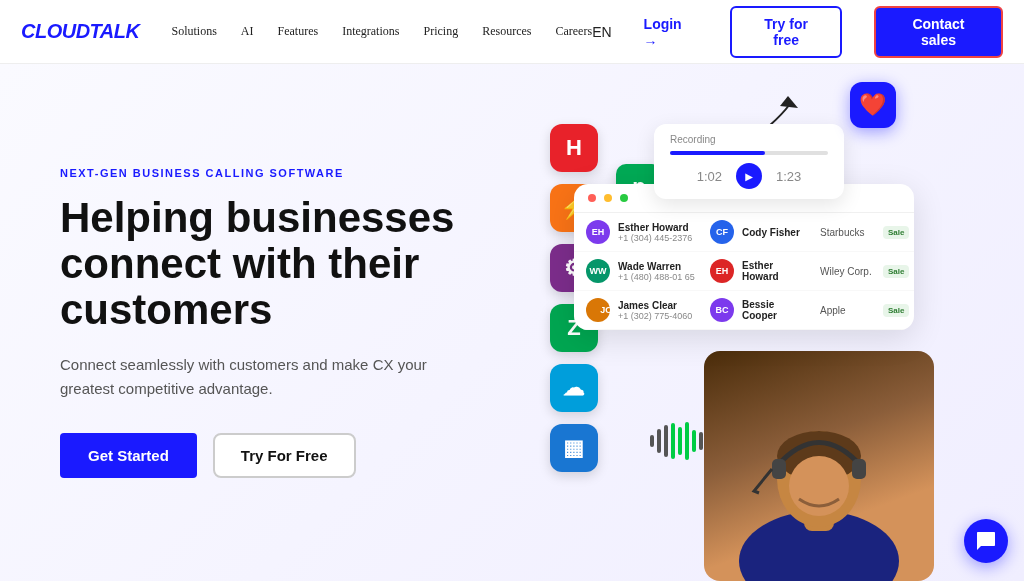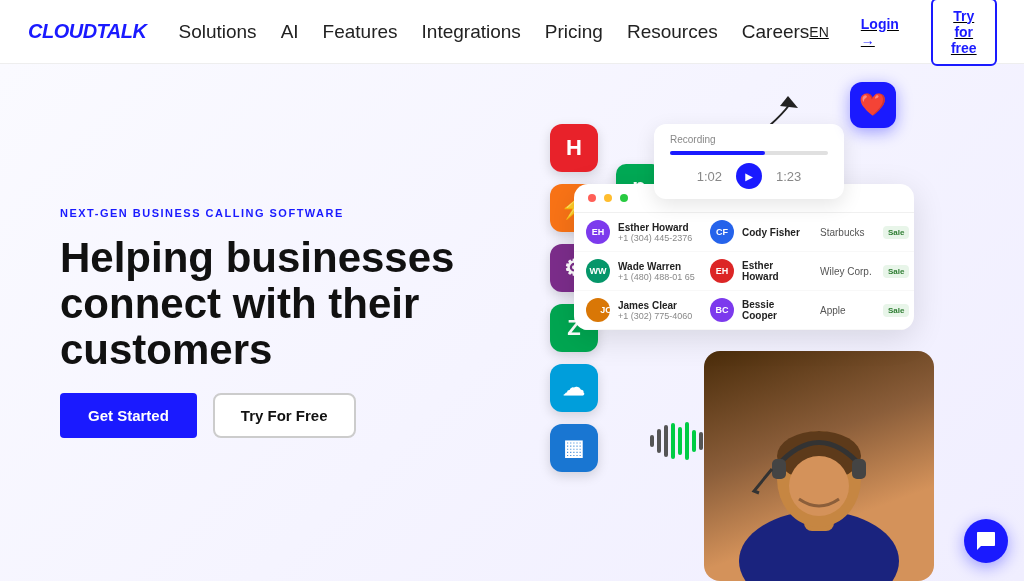--- a/index.html
+++ b/index.html
@@ -10,52 +10,52 @@
       height: 581px;
       overflow: hidden;
       position: relative;
     }
 
     
     nav {
       background: #fff;
       display: flex;
       align-items: center;
-      padding: 0 28px;
+      padding: 0 21px;
       height: 64px;
       border-bottom: 1px solid #eee;
       position: relative;
       z-index: 10;
     }
     .nav-logo {
       font-weight: 900;
       font-size: 20px;
       color: #1a1aff;
       letter-spacing: -0.5px;
       margin-right: 32px;
       font-style: italic;
     }
     .nav-links {
       display: flex;
       align-items: center;
       gap: 24px;
       flex: 1;
     }
     .nav-link {
-      font-size: 19px;
+      font-size: 12px;
       color: #222;
       cursor: pointer;
       font-weight: 500;
       text-decoration: none;
+      font-family: Liberation Serif, serif;
     }
     .nav-right {
       display: flex;
       align-items: center;
       gap: 32px;
-      text-decoration: underline;
     }
     .nav-lang {
       font-size: 14px;
       font-weight: 500;
       color: #222;
       cursor: pointer;
     }
     .nav-login {
       font-size: 14px;
       font-weight: 600;
@@ -380,20 +380,21 @@
     <button class="btn-try-free">Try for free</button>
     <button class="btn-contact">Contact sales</button>
   </div>
 </nav>
 
 <div class="main-content">
 
   <div class="left-side">
     <div class="eyebrow">NEXT-GEN BUSINESS CALLING SOFTWARE</div>
     <h1 class="headline">Helping businesses connect with their customers</h1>
+    <p class="subtext">Connect seamlessly with customers and make CX your greatest competitive advantage.</p>
     <div class="cta-buttons">
       <button class="btn-get-started">Get Started</button>
       <button class="btn-try-free-hero">Try For Free</button>
     </div>
   </div>
 
   <div class="right-side">
 
     <svg class="arrow-svg" width="200" height="150" viewBox="0 0 200 150" fill="none">
       <path d="M 60 140 C 80 80, 140 60, 170 20" stroke="#222" stroke-width="2" fill="none"></path>

